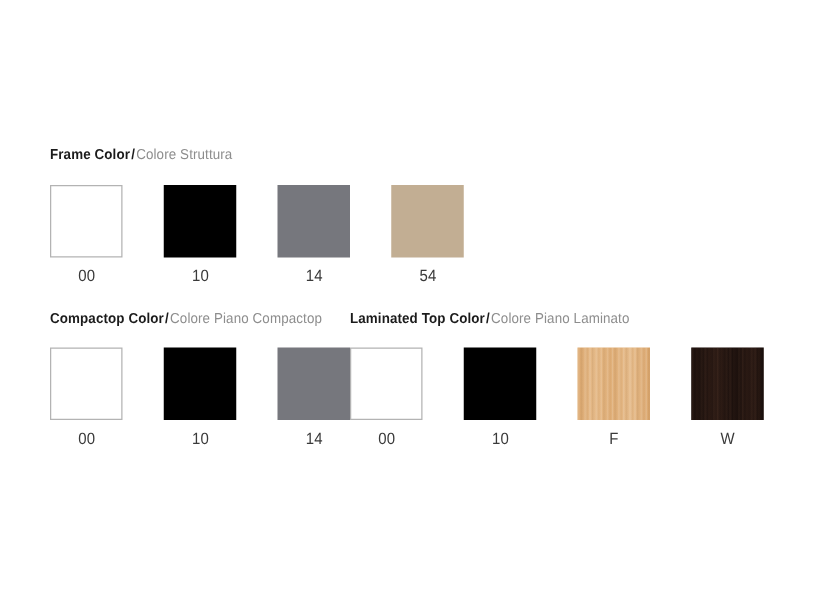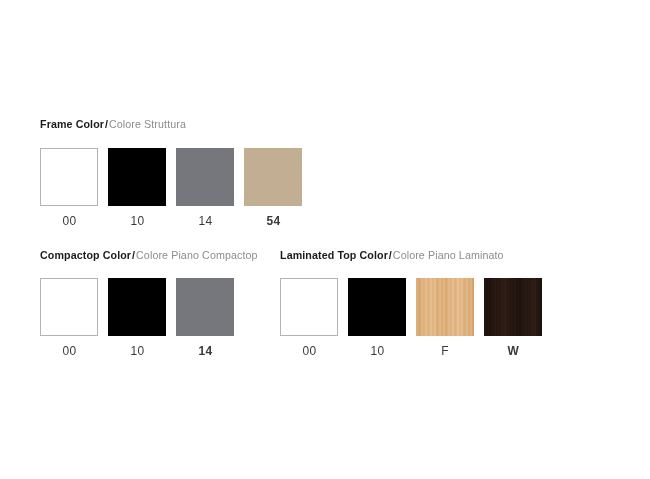--- a/index.html
+++ b/index.html
@@ -46,31 +46,31 @@
     font-weight: normal;
     color: #8d8d8d;
   }
 
   
   .swatch-group {
     position: absolute;
     display: flex;
     flex-direction: row;
     align-items: flex-start;
+    gap: 23px;
   }
   .swatch-cell {
     width: 58px;
     margin-right: 10px;
     display: flex;
     flex-direction: column;
     align-items: center;
   }
   .swatch-cell:last-child {
     margin-right: 0;
-    font-weight: bold;
   }
   .swatch {
     width: 58px;
     height: 58px;
     box-sizing: border-box;
     display: block;
   }
   .swatch.bordered {
     border: 1px solid #b3b3b3;
   }

